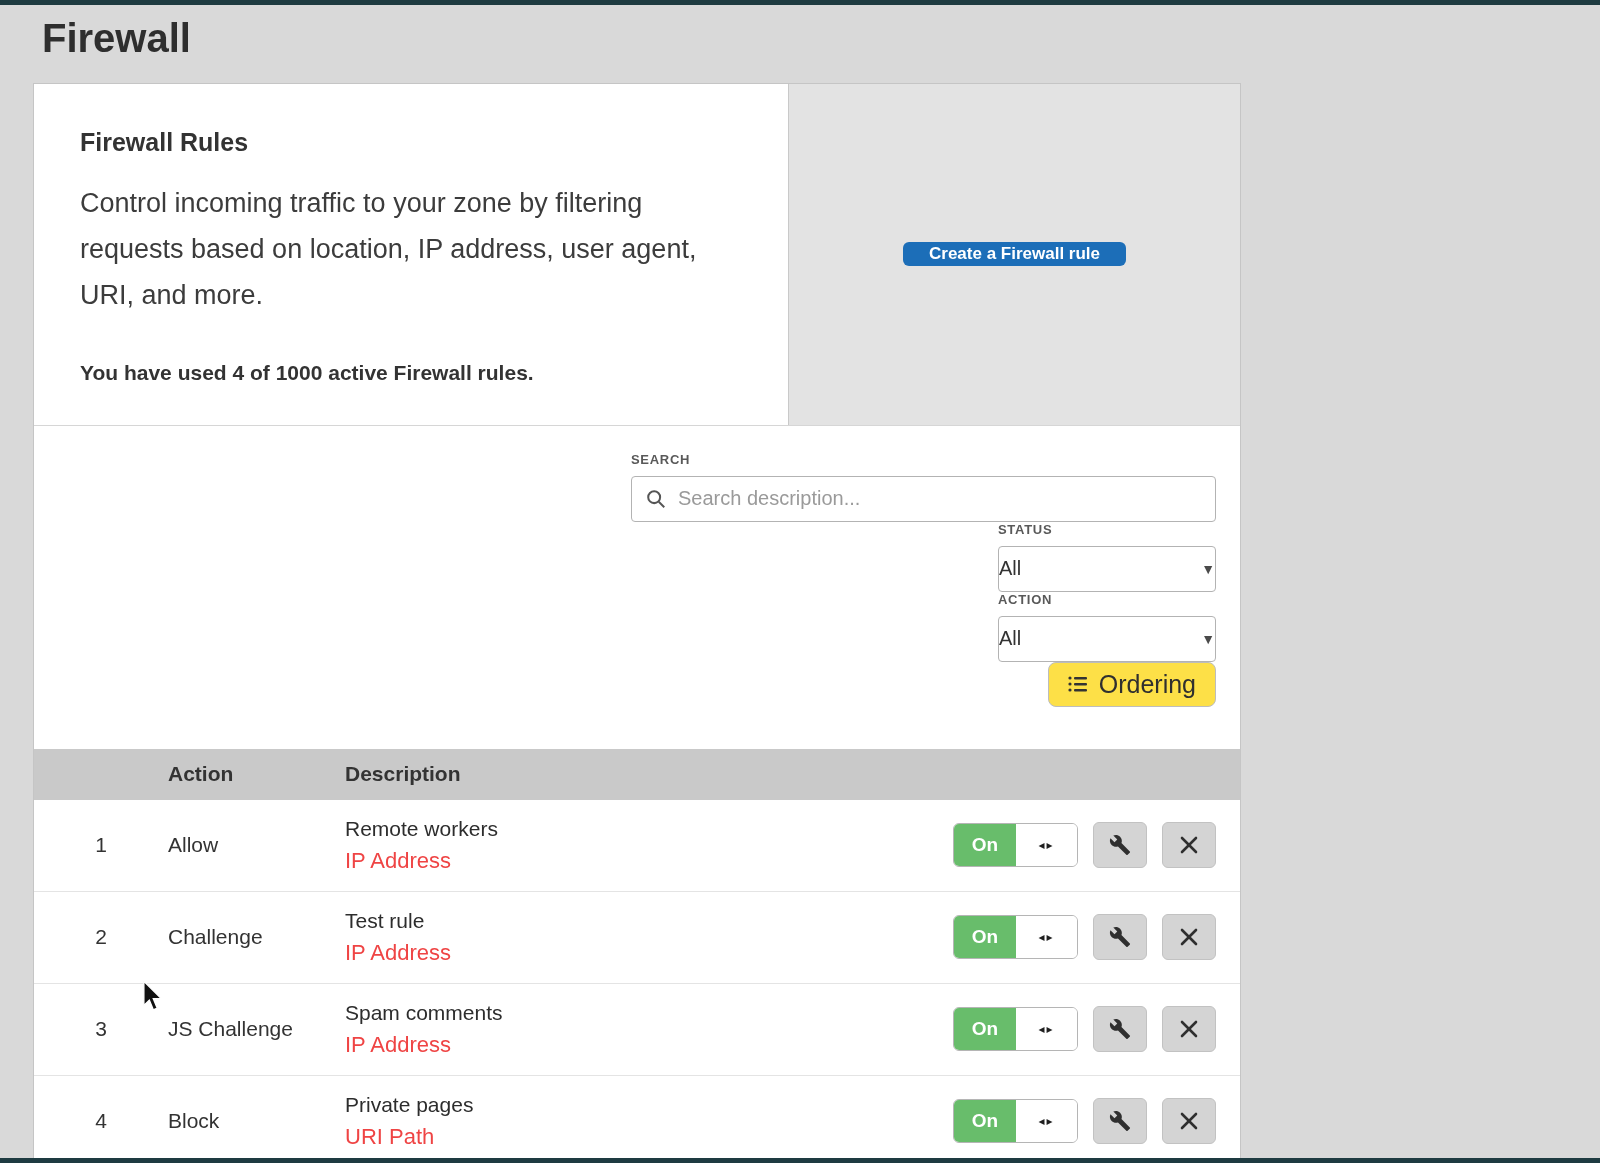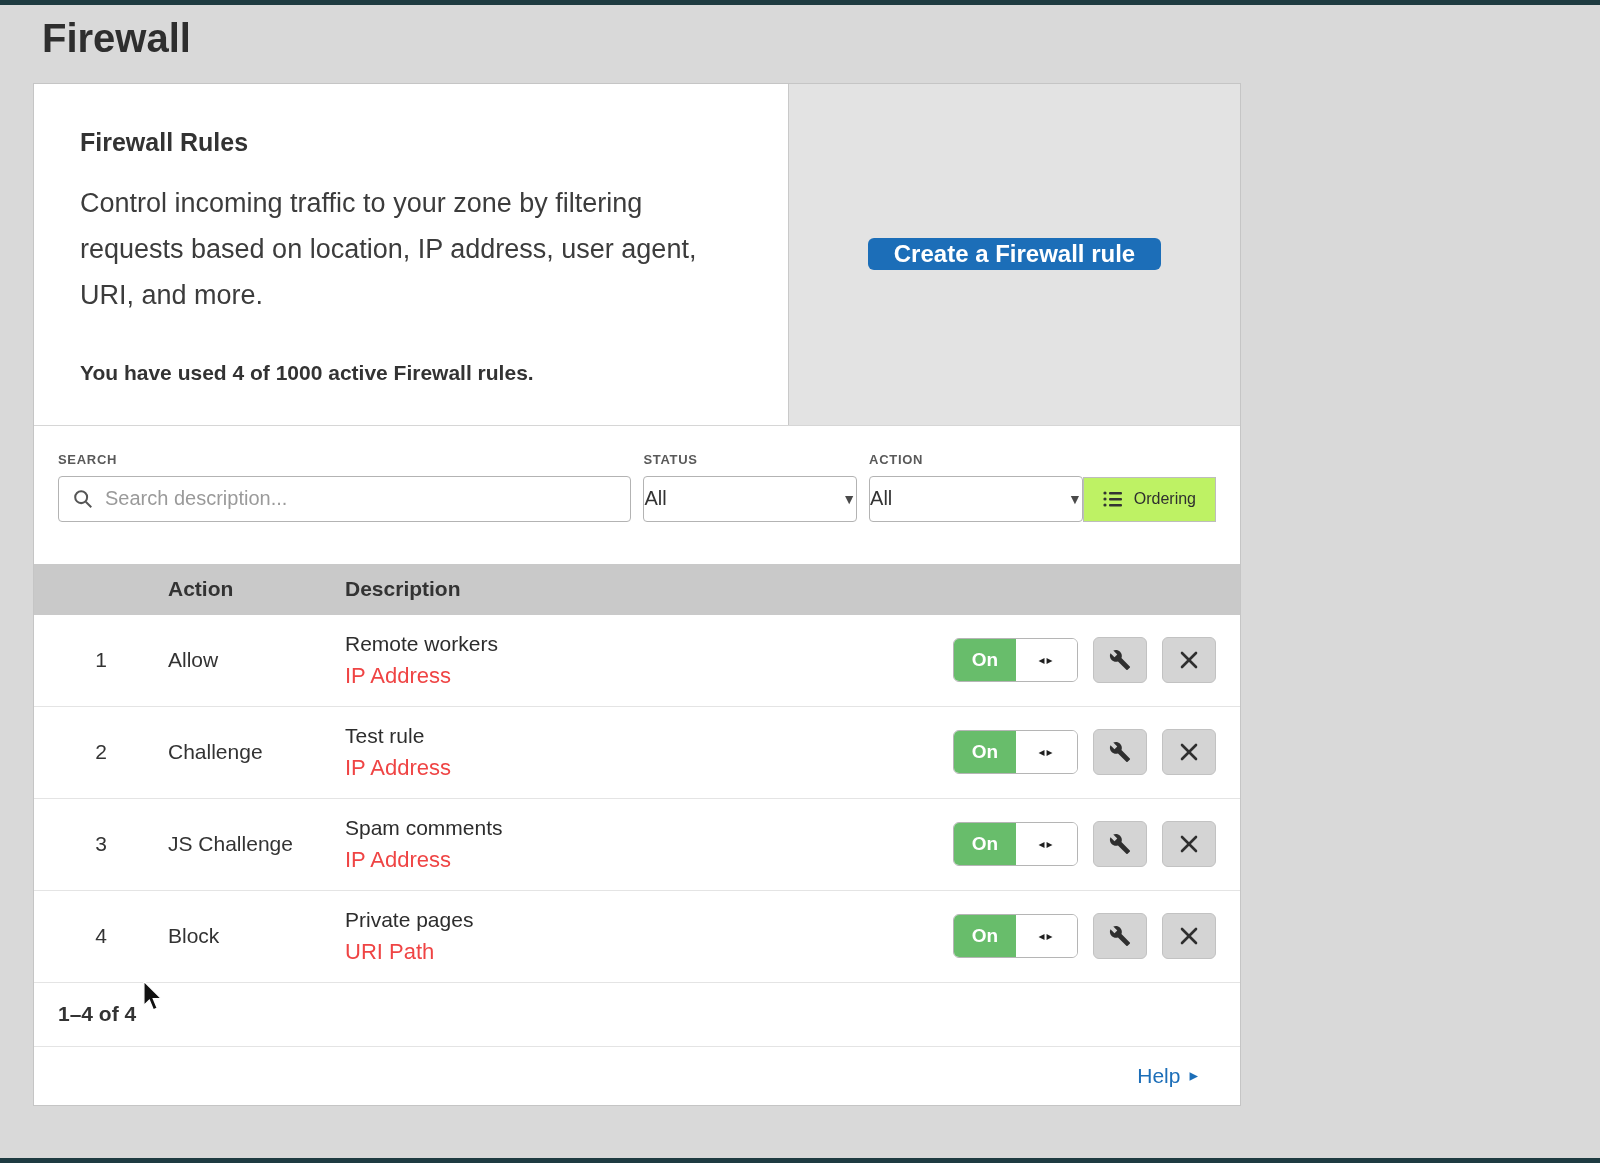--- a/index.html
+++ b/index.html
@@ -26,46 +26,46 @@
   
   .intro { display:flex; border-bottom:1px solid #d6d6d6; }
   .intro-left { flex:1; padding:44px 60px 40px 46px; }
   .intro-heading { font-size:25px; font-weight:700; color:#333; margin:0 0 24px 0; }
   .intro-desc { font-size:27px; color:#3c3c3c; line-height:1.7; margin:0 0 42px 0; max-width:950px; }
   .intro-usage { font-size:21px; font-weight:700; color:#333; margin:0; }
   .intro-right { width:452px; background:#e3e3e3; border-left:1px solid #c9c9c9;
     display:flex; align-items:center; justify-content:center; }
   .create-btn {
     background:var(--accent, #1c6eb8); color:#fff; font-family:inherit;
-    font-size:24px; font-weight:600; border:none; border-radius:6px;
+    font-size:17px; font-weight:600; border:none; border-radius:6px;
     padding:2px 26px; cursor:pointer;
   }
 
   
-  .filters { display:flex; align-items:flex-end; padding:26px 24px 42px 24px; }
+  .filters { display:flex; align-items:flex-end; padding:26px 24px 42px 24px;flex-direction:column; }
   .filter-label { font-size:13px; font-weight:700; letter-spacing:.7px; color:#595959; margin-bottom:9px; }
   .search-col { width:585px; }
   .search-wrap { position:relative; height:46px; }
   .search-wrap input {
     width:100%; height:100%; border:1px solid #b3b3b3; border-radius:4px;
     padding:0 14px 0 46px; font-size:20px; font-family:inherit; color:#333; outline:none;
   }
   .search-wrap input::placeholder { color:#9a9a9a; }
   .search-icon { position:absolute; left:14px; top:12px; width:22px; height:22px; }
   .select-col { width:218px; margin-left:12px; }
   .select-box {
     height:46px; border:1px solid #b3b3b3; border-radius:4px; background:#fff;
     display:flex; align-items:center; justify-content:space-between;
     padding:0 0; font-size:20px; color:#333; cursor:pointer;
   }
   .chevron { font-size:14px; color:#4a4a4a; }
   .ordering-btn {
     margin-left:auto; height:45px; display:flex; align-items:center; gap:11px;
-    padding:0 19px; background:#bef264; border:1px solid #bdbdbd; border-radius:0;
-    font-size:16px; color:#2f2f2f; font-family:inherit; cursor:pointer;
+    padding:0 19px; background:#fde047; border:1px solid #bdbdbd; border-radius:8px;
+    font-size:25px; color:#2f2f2f; font-family:inherit; cursor:pointer;
   }
 
   
   .thead {
     height:51px; background:#c9c9c9; display:flex; align-items:center;
     font-size:21px; font-weight:700; color:#333;
   }
   .col-num { width:134px; }
   .col-action { width:177px; }
   .col-desc { flex:1; }

